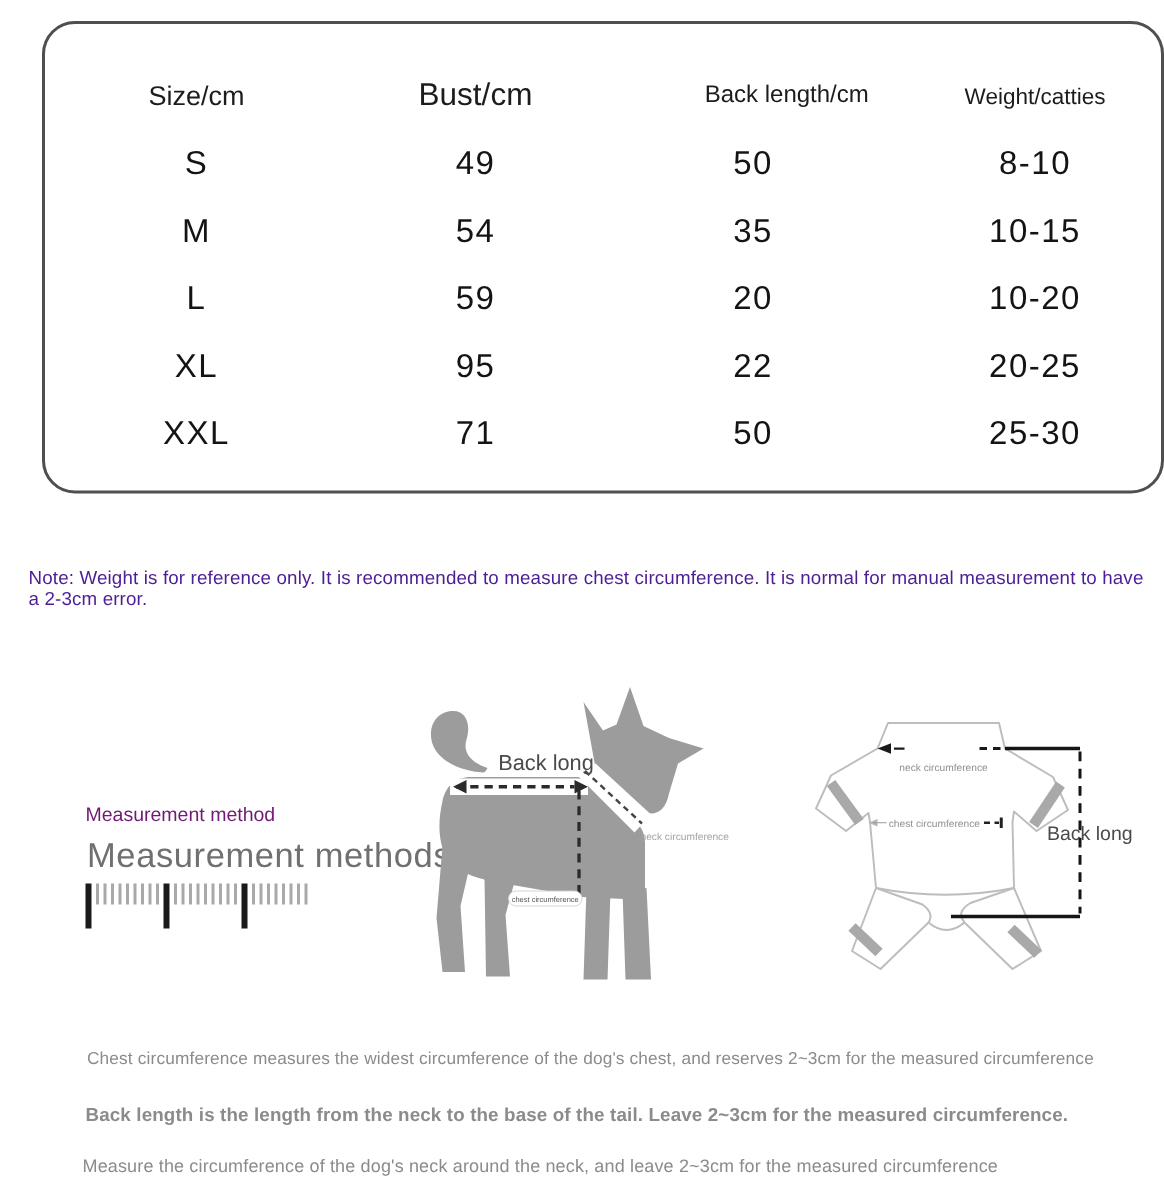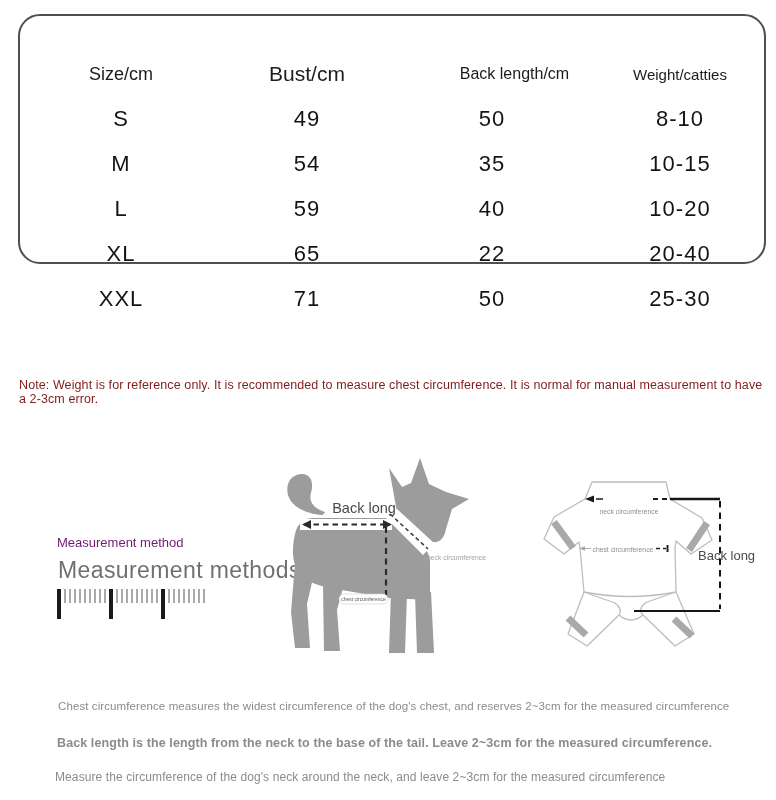--- a/index.html
+++ b/index.html
@@ -2,40 +2,40 @@
 <html><head>
 <meta charset="utf-8">
 <style>
   * { margin:0; padding:0; box-sizing:border-box; }
   html,body { width:776px; height:800px; background:#fff; overflow:hidden;
               font-family:"Liberation Sans","DejaVu Sans",sans-serif; }
   .abs { position:absolute; }
 
   
   .table-card {
-    left:18px; top:14px; width:748px; height:250px;
+    left:28px; top:14px; width:748px; height:315px;
     border:2px solid #4f4f4f; border-radius:22px;
-    padding-top:36px;
+    padding-top:26px;
     display:grid;
     grid-template-columns:202px 170px 200px 176px;
     grid-template-rows:44px 45px 45px 45px 45px 45px;
     align-items:center; justify-items:center;
     color:#1c1c1c;
   }
   .th { font-weight:500; }
   .th-size   { font-size:18px; }
   .th-bust   { font-size:21px; }
   .th-back   { font-size:16px;margin-left:45px; }
   .th-weight { font-size:15px; }
   .td { font-size:22px; font-weight:500; letter-spacing:1px; color:#141414; }
 
   
   .note {
     left:19px; top:378px; width:745px;
-    font-size:12.5px; color:#7f1d1d; letter-spacing:0.1px;
+    font-size:12.5px; color:#4c1d95; letter-spacing:0.1px;
   }
 
   
   .mm-small { left:57px; top:535px; font-size:13px;   color:#701a75; }
   .mm-large { left:58px; top:557px; font-size:23px; color:#707070; letter-spacing:0.4px; }
   .ruler { left:57px; top:589px; display:flex; align-items:flex-start; gap:3px; }
   .ruler .t { width:4px; height:30px; background:#1a1a1a; }
   .ruler .s { width:2px; height:14px; background:#a9a9a9; }
 
   
@@ -63,27 +63,27 @@
   <div class="td">50</div>
   <div class="td">8-10</div>
 
   <div class="td">M</div>
   <div class="td">54</div>
   <div class="td">35</div>
   <div class="td">10-15</div>
 
   <div class="td">L</div>
   <div class="td">59</div>
-  <div class="td">40</div>
+  <div class="td">20</div>
   <div class="td">10-20</div>
 
   <div class="td">XL</div>
-  <div class="td">65</div>
+  <div class="td">95</div>
   <div class="td">22</div>
-  <div class="td">20-40</div>
+  <div class="td">20-25</div>
 
   <div class="td">XXL</div>
   <div class="td">71</div>
   <div class="td">50</div>
   <div class="td">25-30</div>
 </div>
 
 <div class="abs note">Note: Weight is for reference only. It is recommended to measure chest circumference. It is normal for manual measurement to have a 2-3cm error.</div>
 
 <div class="abs mm-small">Measurement method</div>

